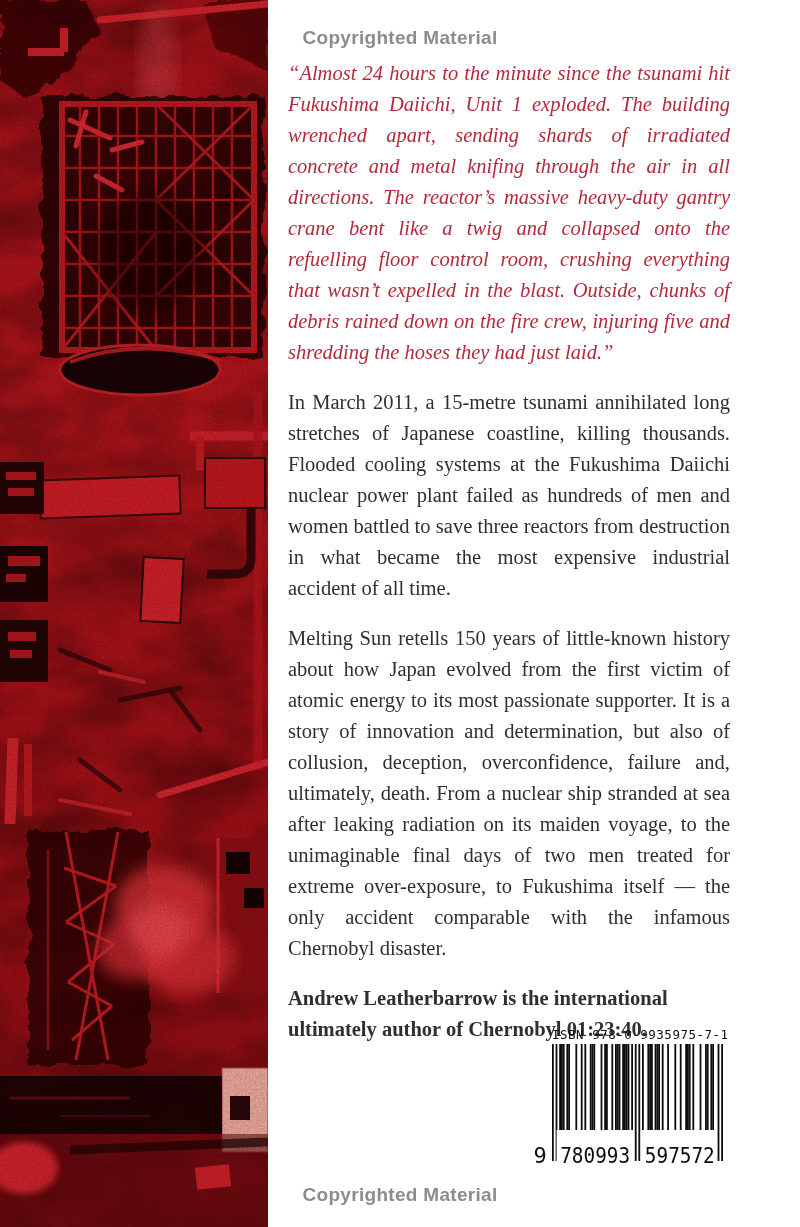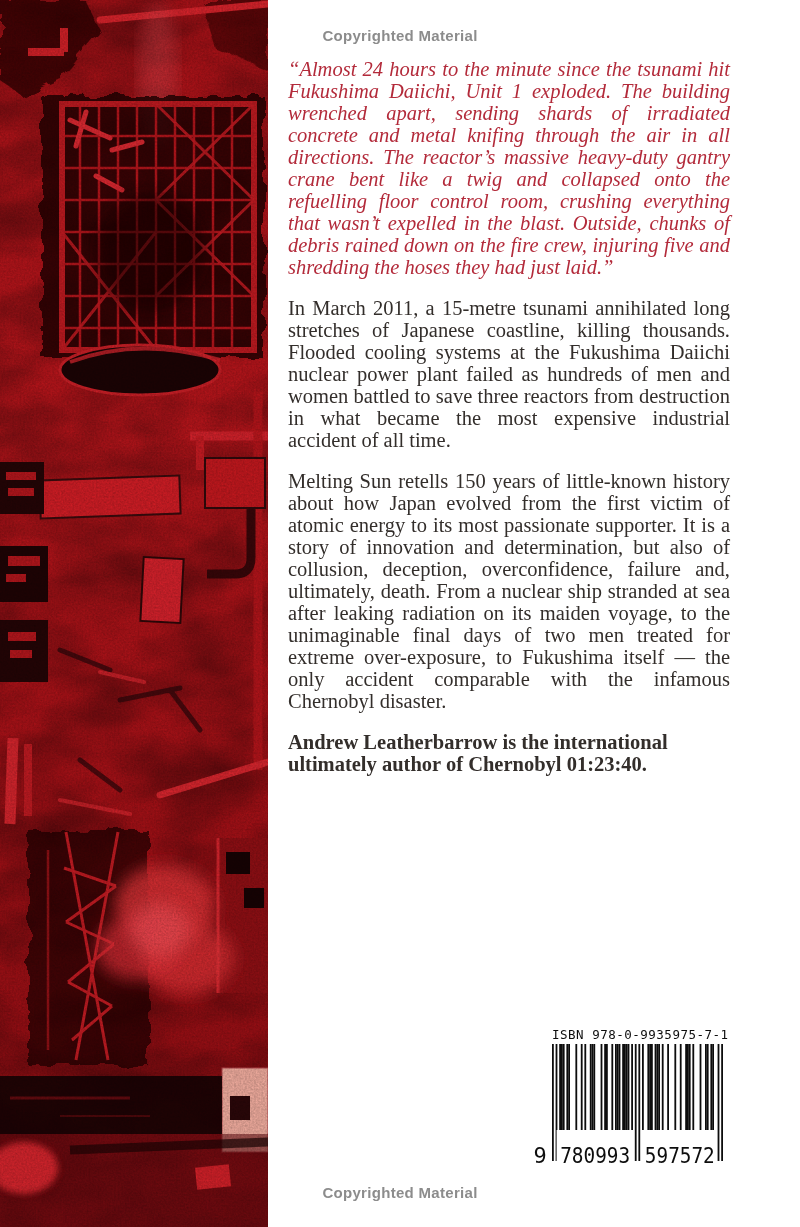--- a/index.html
+++ b/index.html
@@ -7,29 +7,29 @@
     position:relative; width:800px; height:1227px;
     background:#ffffff; overflow:hidden;
     font-family:"Liberation Serif", serif;
   }
   .photo-strip { position:absolute; left:0; top:0; width:268px; height:1227px; }
   .photo-strip svg { display:block; }
 
   .copyright {
     position:absolute; left:0; width:800px; text-align:center;
     font-family:"Liberation Sans", sans-serif;
-    font-weight:bold; font-size:15px; letter-spacing:0.3px;
+    font-weight:bold; font-size:19px; letter-spacing:0.3px;
     color:var(--copyright-gray,#8c8c8c);
   }
   .copyright.top { top:27px; }
   .copyright.bottom { top:1184px; }
 
   .content {
     position:absolute; left:288px; top:58px; width:442px;
-    font-size:20.5px; line-height:22px;
+    font-size:20.5px; line-height:31px;
     color:var(--body-text,#332e2b);
     text-align:justify;
   }
   .content p { margin:0 0 19px 0; }
   .content p.quote {
     font-style:italic;
     color:var(--quote-red,#b32a3a);
   }
   .content p.bio { font-weight:bold; text-align:left; }
 

